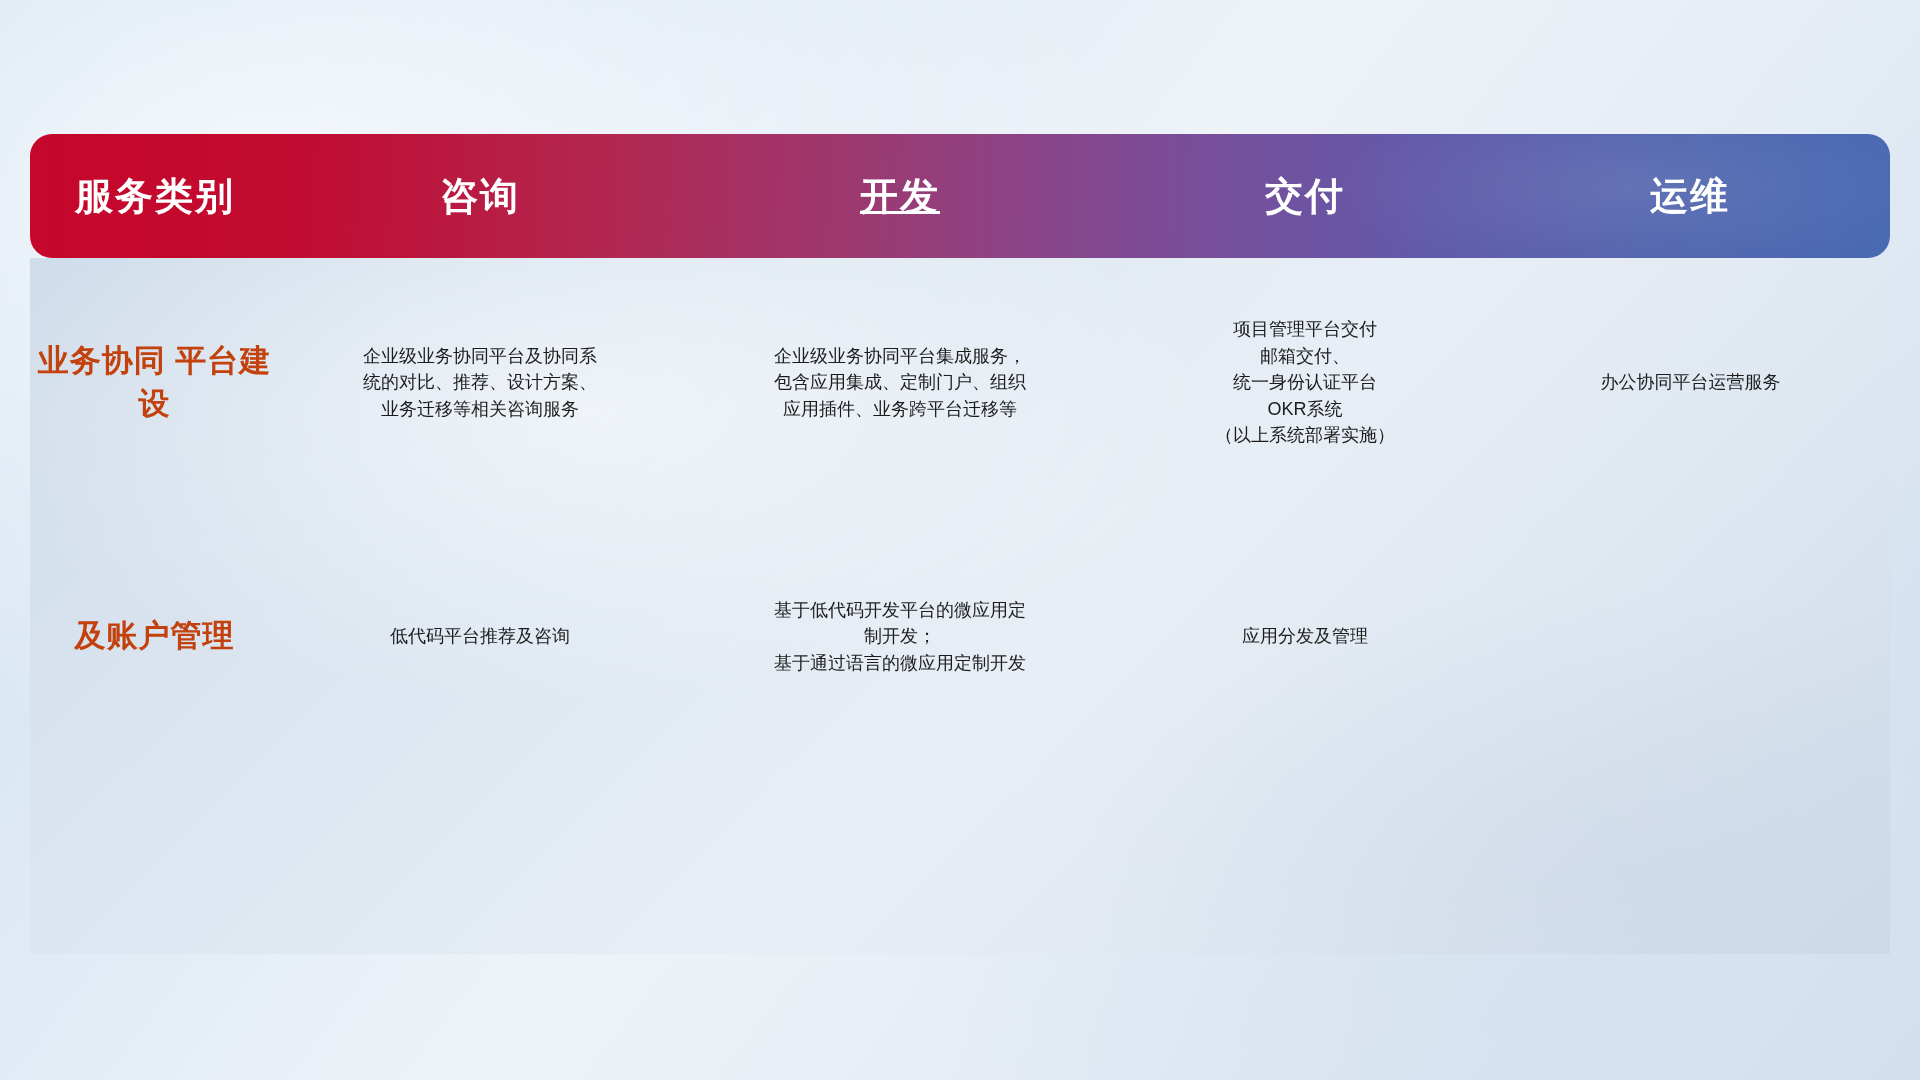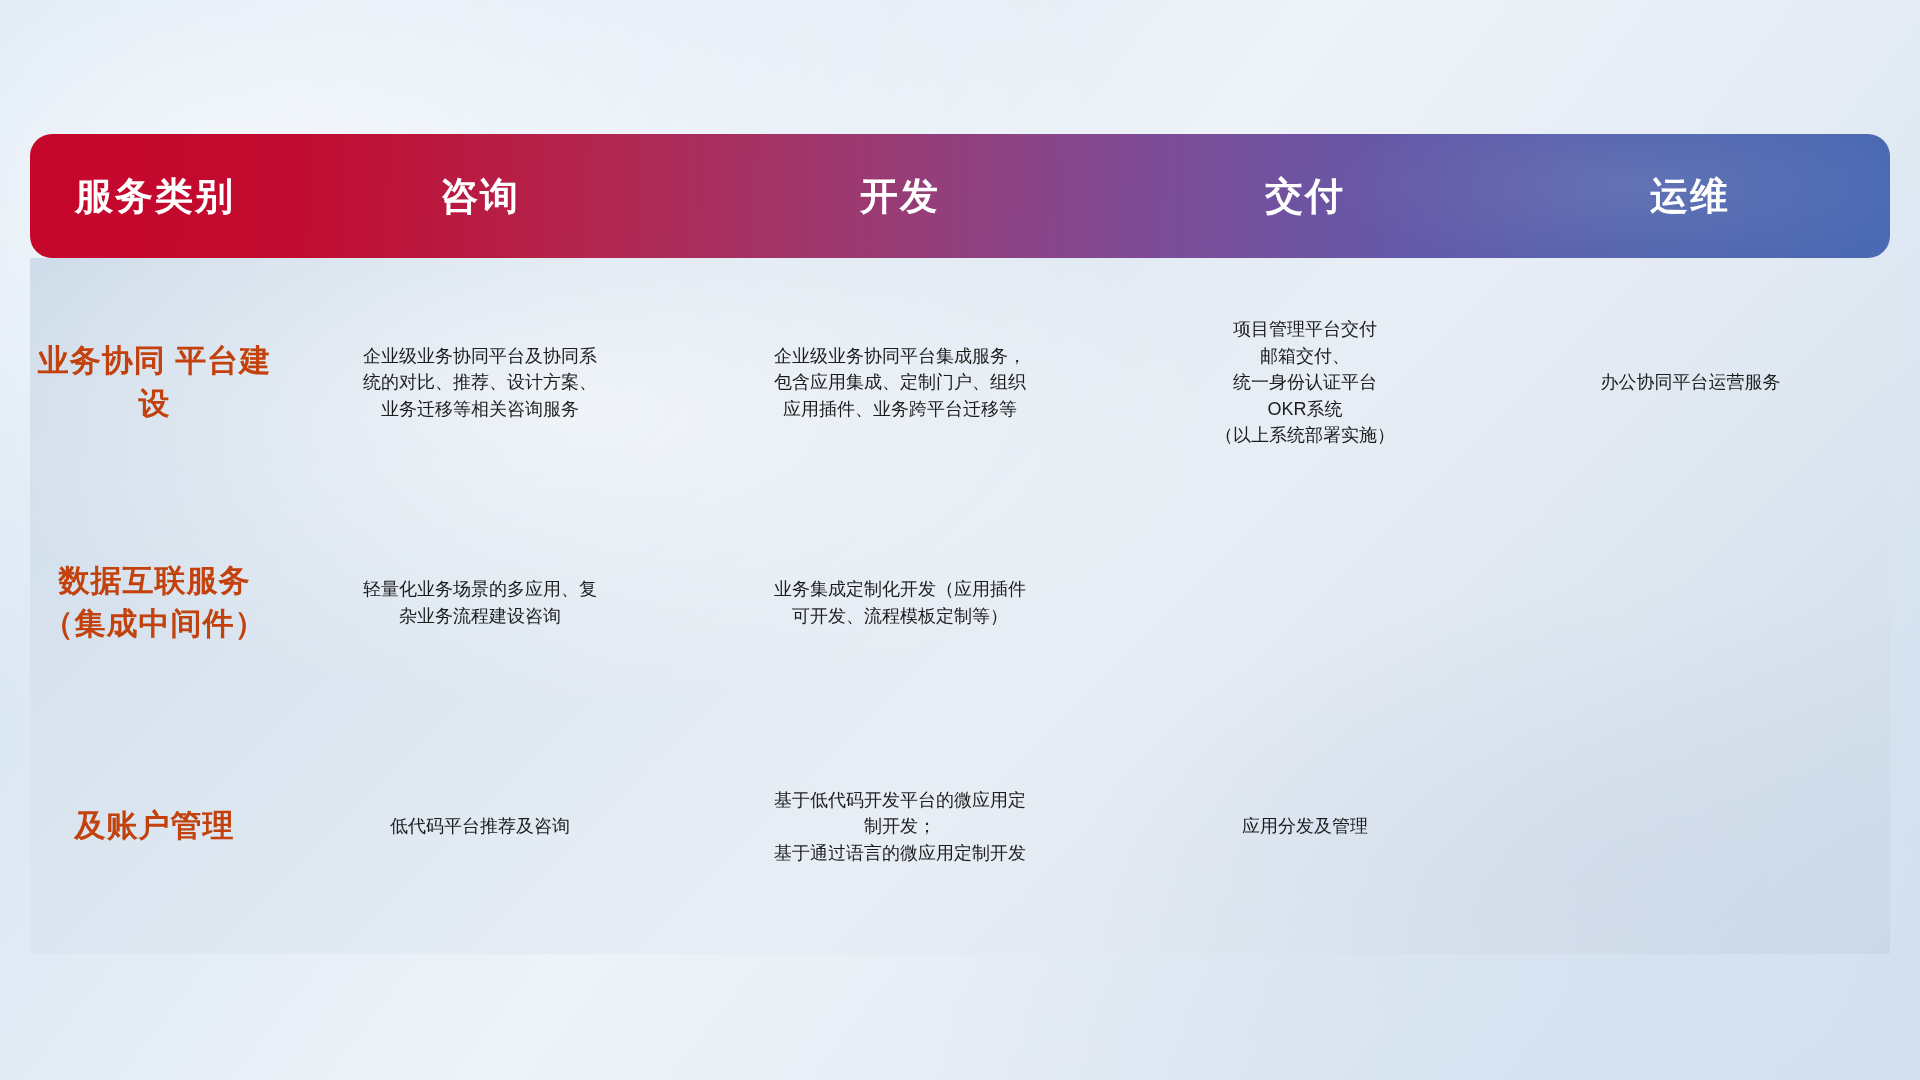--- a/index.html
+++ b/index.html
@@ -124,21 +124,21 @@
     color: #1c1c1c;
     font-size: 18px;
     line-height: 1.48;
     padding: 14px 16px;
     position: relative;
     z-index: 2;
     white-space: pre-line;
   }
 
   .col-consult { width: 400px; }
-  .col-dev     { width: 440px; }
+  .col-dev     { width: 440px; text-decoration: underline; }
   .col-deliver { width: 370px; }
   .col-ops     { width: 400px; }
 
   
   .sep-l { border-left: 2px solid #2b2b2b; }
 
   
   .rowline-top { border-top: 2px solid #2b2b2b; }
 
   
@@ -181,30 +181,20 @@
 包含应用集成、定制门户、组织
 应用插件、业务跨平台迁移等</td>
           <td class="body-cell sep-l">项目管理平台交付
 邮箱交付、
 统一身份认证平台
 OKR系统
 （以上系统部署实施）</td>
           <td class="body-cell sep-l">办公协同平台运营服务</td>
         </tr>
 
-        <tr class="r2">
-          <td class="row-label rowline-top">数据互联服务
-（集成中间件）</td>
-          <td class="body-cell sep-l rowline-top">轻量化业务场景的多应用、复
-杂业务流程建设咨询</td>
-          <td class="body-cell sep-l rowline-top">业务集成定制化开发（应用插件
-可开发、流程模板定制等）</td>
-          <td class="body-cell sep-l rowline-top empty-cell"></td>
-          <td class="body-cell sep-l rowline-top empty-cell"></td>
-        </tr>
 
         <tr class="r3">
           <td class="row-label rowline-top">及账户管理</td>
           <td class="body-cell sep-l rowline-top">低代码平台推荐及咨询</td>
           <td class="body-cell sep-l rowline-top">基于低代码开发平台的微应用定
 制开发；
 基于通过语言的微应用定制开发</td>
           <td class="body-cell sep-l rowline-top">应用分发及管理</td>
           <td class="body-cell sep-l rowline-top empty-cell"></td>
         </tr>

